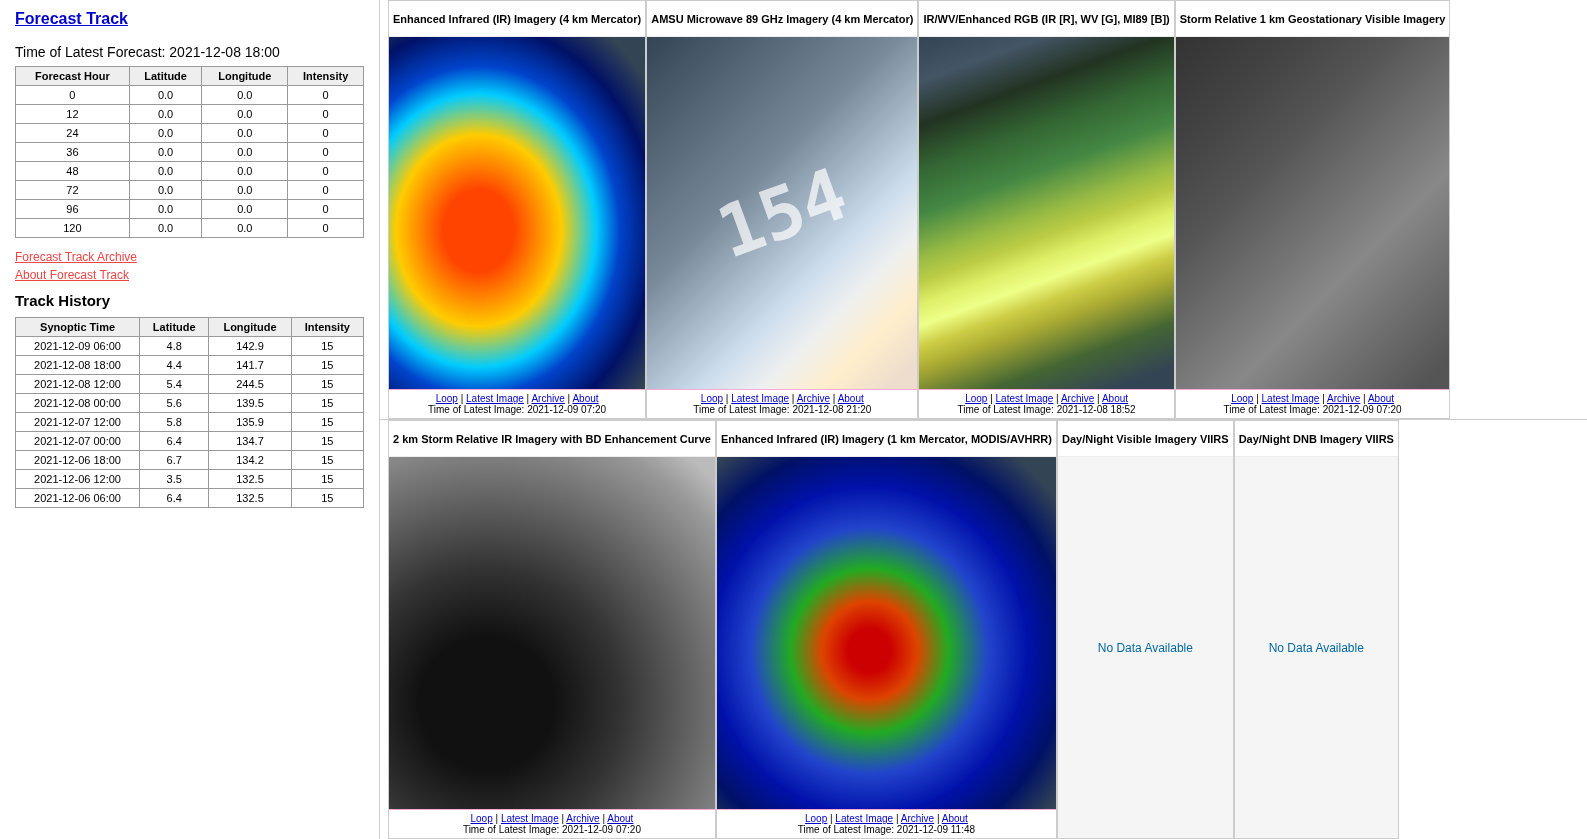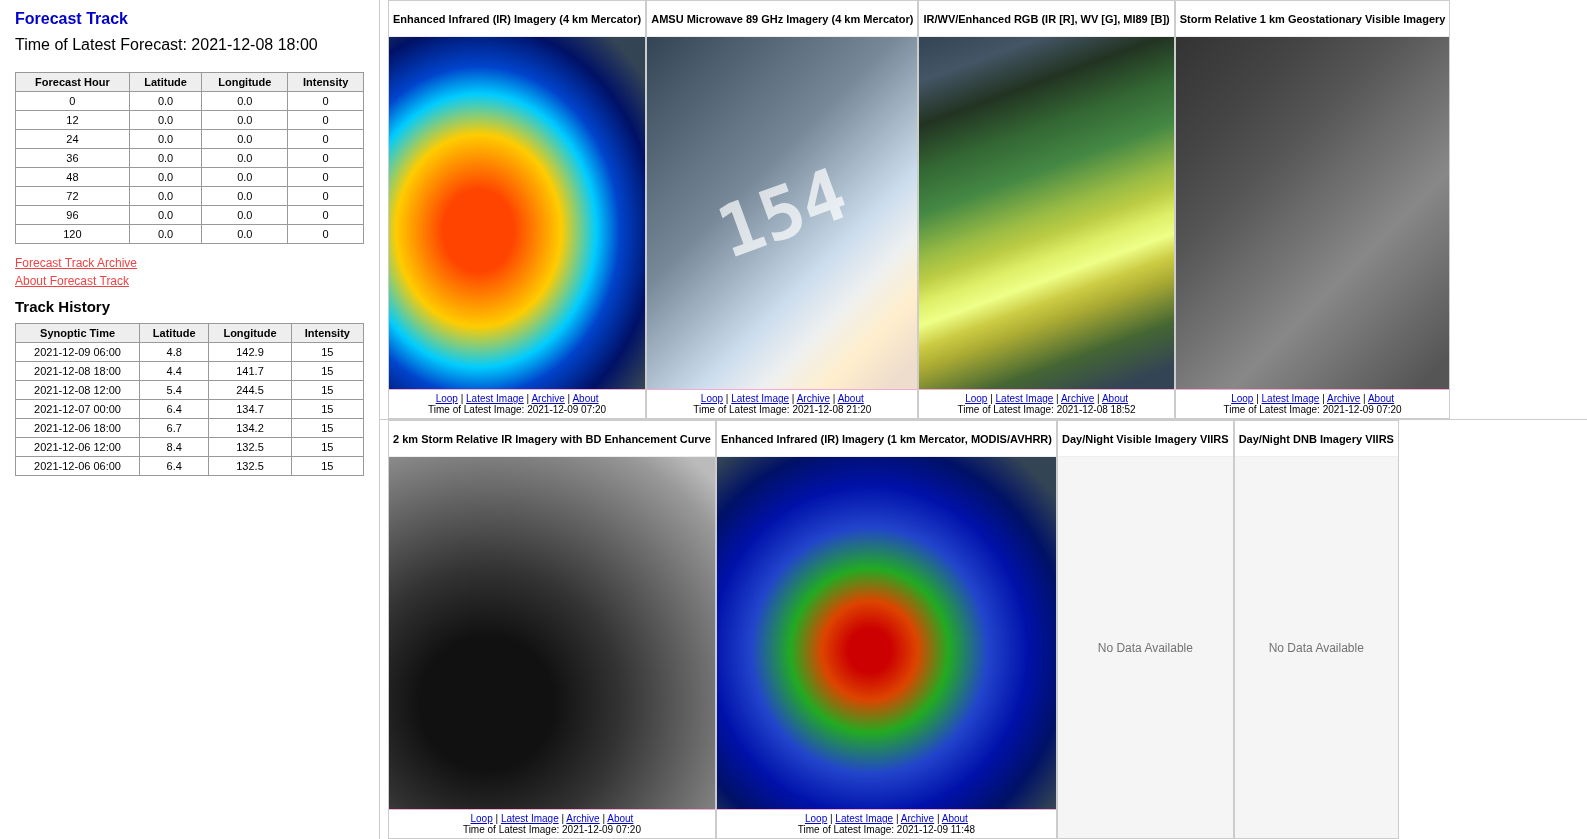--- a/index.html
+++ b/index.html
@@ -3,22 +3,22 @@
   <meta charset="utf-8">
   <style>
     * { margin: 0; padding: 0; box-sizing: border-box; }
     body { font-family: Arial, sans-serif; font-size: 12px; background: #fff; color: #000; }
     
     .main-container { display: flex; width: 1587px; min-height: 839px; }
     
     
     .left-panel { width: 380px; min-width: 380px; padding: 10px 15px; border-right: 1px solid #ccc; }
     
-    .forecast-track-title { font-size: 16px; font-weight: bold; color: #00c; margin-bottom: 8px; cursor: pointer; }
-    .latest-forecast-time { font-size: 16px; margin-bottom: 18px; }
+    .forecast-track-title { font-size: 16px; font-weight: bold; color: #00c; text-decoration: underline; margin-bottom: 16px; cursor: pointer; }
+    .latest-forecast-time { font-size: 14px; margin-bottom: 6px; }
     
     table.forecast-table, table.history-table {
       border-collapse: collapse;
       width: 100%;
       margin-bottom: 12px;
       padding-left: 11px;
     }
     table.forecast-table th, table.forecast-table td,
     table.history-table th, table.history-table td {
       border: 1px solid #999;
@@ -74,21 +74,21 @@
     }
     
     .imagery-footer a { color: #00c; text-decoration: underline; cursor: pointer; }
     .imagery-footer .footer-time { display: block; font-size: 10px; color: #000; }
     
     .no-data {
       display: flex;
       align-items: center;
       justify-content: center;
       font-size: 12px;
-      color: #737373;
+      color: #0369a1;
       background: #f5f5f5;
       min-height: 220px;
     }
 
     
     .img-ir1 {
       background: radial-gradient(ellipse at 35% 55%, #ff4400 15%, #ff8800 25%, #ffcc00 35%, #00ccff 50%, #0044cc 60%, #001166 75%, #334455 90%);
     }
     .img-mw {
       background: linear-gradient(135deg, #334455 0%, #556677 20%, #778899 40%, #aabbcc 55%, #ccddee 65%, #eef0f0 75%, #ffeecc 85%, #eeddcc 95%);
@@ -218,34 +218,46 @@
             <td>141.7</td>
             <td>15</td>
           </tr>
           <tr>
             <td>2021-12-08 12:00</td>
             <td>5.4</td>
             <td>244.5</td>
             <td>15</td>
           </tr>
           <tr>
+            <td>2021-12-08 00:00</td>
+            <td>5.6</td>
+            <td>139.5</td>
+            <td>15</td>
+          </tr>
+          <tr>
+            <td>2021-12-07 12:00</td>
+            <td>5.8</td>
+            <td>135.9</td>
+            <td>15</td>
+          </tr>
+          <tr>
             <td>2021-12-07 00:00</td>
             <td>6.4</td>
             <td>134.7</td>
             <td>15</td>
           </tr>
           <tr>
             <td>2021-12-06 18:00</td>
             <td>6.7</td>
             <td>134.2</td>
             <td>15</td>
           </tr>
           <tr>
             <td>2021-12-06 12:00</td>
-            <td>8.4</td>
+            <td>3.5</td>
             <td>132.5</td>
             <td>15</td>
           </tr>
           <tr>
             <td>2021-12-06 06:00</td>
             <td>6.4</td>
             <td>132.5</td>
             <td>15</td>
           </tr>
         </tbody>

